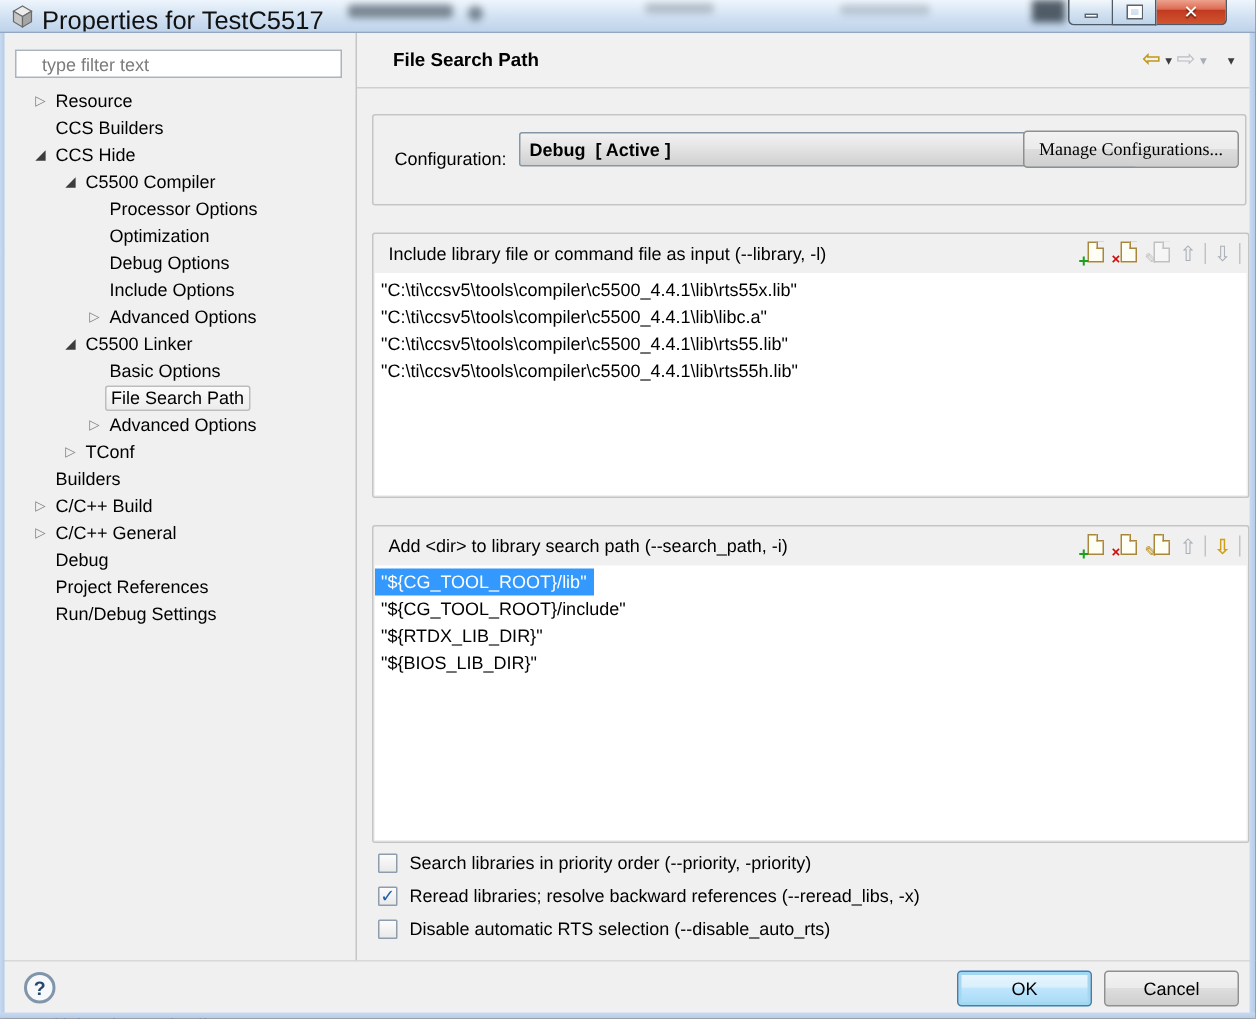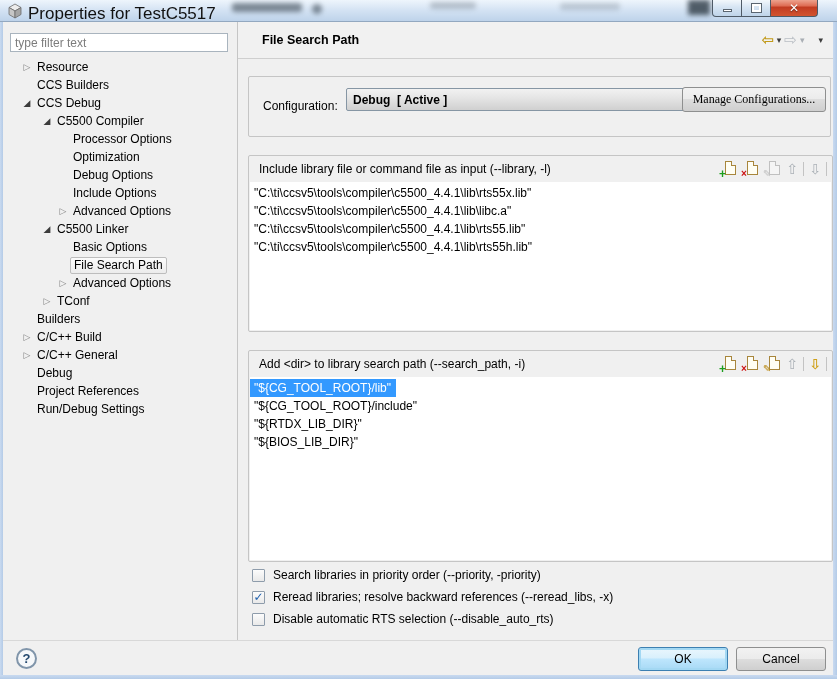--- a/index.html
+++ b/index.html
@@ -31,21 +31,21 @@
   .glyph-min{width:9px;height:3px;background:#fff;border:1px solid #5a6570;margin-top:6px;}
   .glyph-max{width:9px;height:8px;border:2px solid #fff;box-shadow:0 0 0 1px #5a6570;background:transparent;margin-top:2px;}
   .glyph-close{color:#fff;font-weight:bold;font-size:12px;margin-top:2px;}
   
   .frame-strip{position:absolute;background:linear-gradient(90deg,#c9daf0,#b4cbe7);z-index:40;}
   .fs-left{top:22px;left:0;width:3px;bottom:0;}
   .fs-right{top:22px;right:0;width:4px;bottom:0;}
   .fs-bottom{left:0;right:0;bottom:0;height:4px;background:linear-gradient(#c9daf0,#b4cbe7);}
   
   .filter-input{position:absolute;left:10px;top:33px;width:218px;height:19px;
-    border:1px solid #a9b4be;background:#fff;font:12px "Liberation Sans",sans-serif;padding:1px 4px;color:#333;}
+    border:1px solid #a9b4be;background:#fff;font:12px "Liberation Sans",sans-serif;padding:1px 17px;color:#333;}
   .filter-input::placeholder{color:#7c7c7c;opacity:1;}
   .tree{position:absolute;left:8px;top:58px;width:228px;bottom:42px;overflow:hidden;}
   .tree-row{height:18px;display:flex;align-items:center;cursor:default;white-space:nowrap;}
   .tree-arrow{width:14px;flex:0 0 14px;text-align:center;font-size:9px;color:#848484;line-height:18px;}
   .tree-arrow.exp{color:#3c3c3c;font-size:9px;}
   .tree-label{padding:0 3px;line-height:15px;}
   .tree-label.sel{border:1px solid #bdbdbd;border-radius:2px;background:linear-gradient(#fbfbfb,#ececec);}
   .divider{position:absolute;left:237px;top:22px;width:1px;height:619px;background:#c5c5c5;}
   
   .rheader{position:absolute;left:238px;top:22px;right:4px;height:37px;background:#f1f1f1;
@@ -134,21 +134,21 @@
       <div class="tree-row">
         <span class="tree-arrow" style="margin-left: 12px;">▷</span>
         <span class="tree-label">Resource</span>
       </div>
       <div class="tree-row">
         <span class="tree-arrow" style="margin-left: 12px;"></span>
         <span class="tree-label">CCS Builders</span>
       </div>
       <div class="tree-row">
         <span class="tree-arrow exp" style="margin-left: 12px;">◢</span>
-        <span class="tree-label">CCS Debug</span>
+        <span class="tree-label">CCS Hide</span>
       </div>
       <div class="tree-row">
         <span class="tree-arrow exp" style="margin-left: 32px;">◢</span>
         <span class="tree-label">C5500 Compiler</span>
       </div>
       <div class="tree-row">
         <span class="tree-arrow" style="margin-left: 48px;"></span>
         <span class="tree-label">Processor Options</span>
       </div>
       <div class="tree-row">

